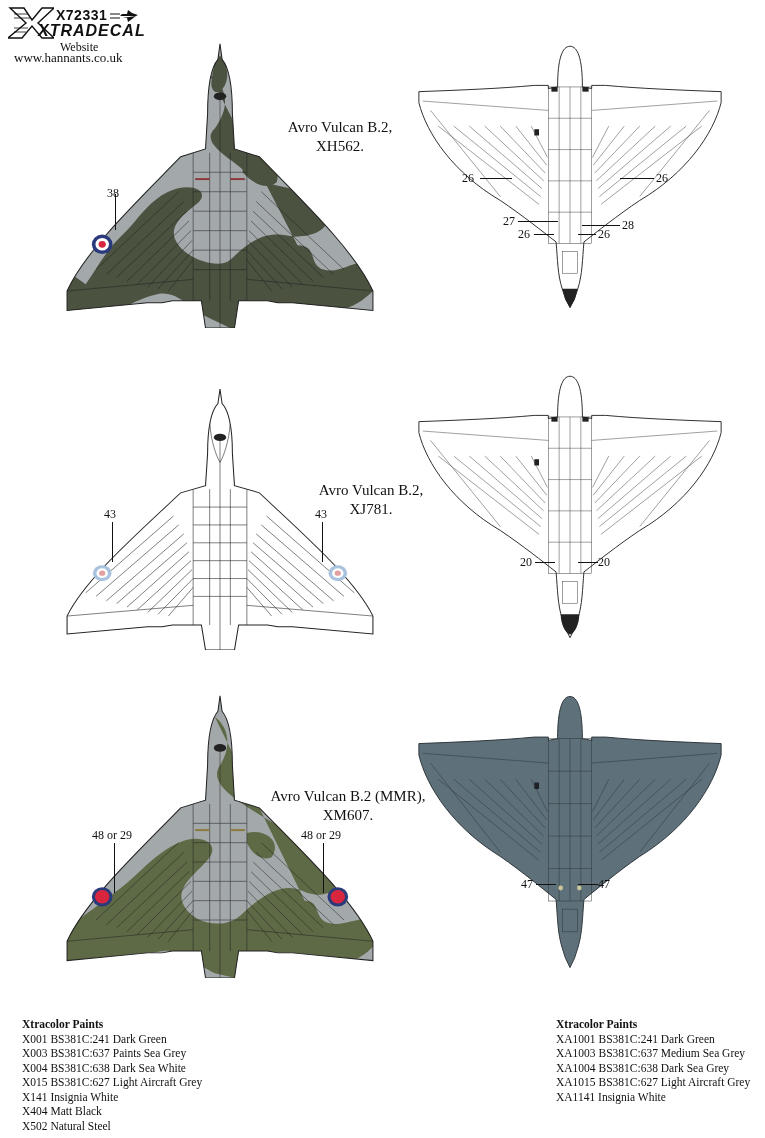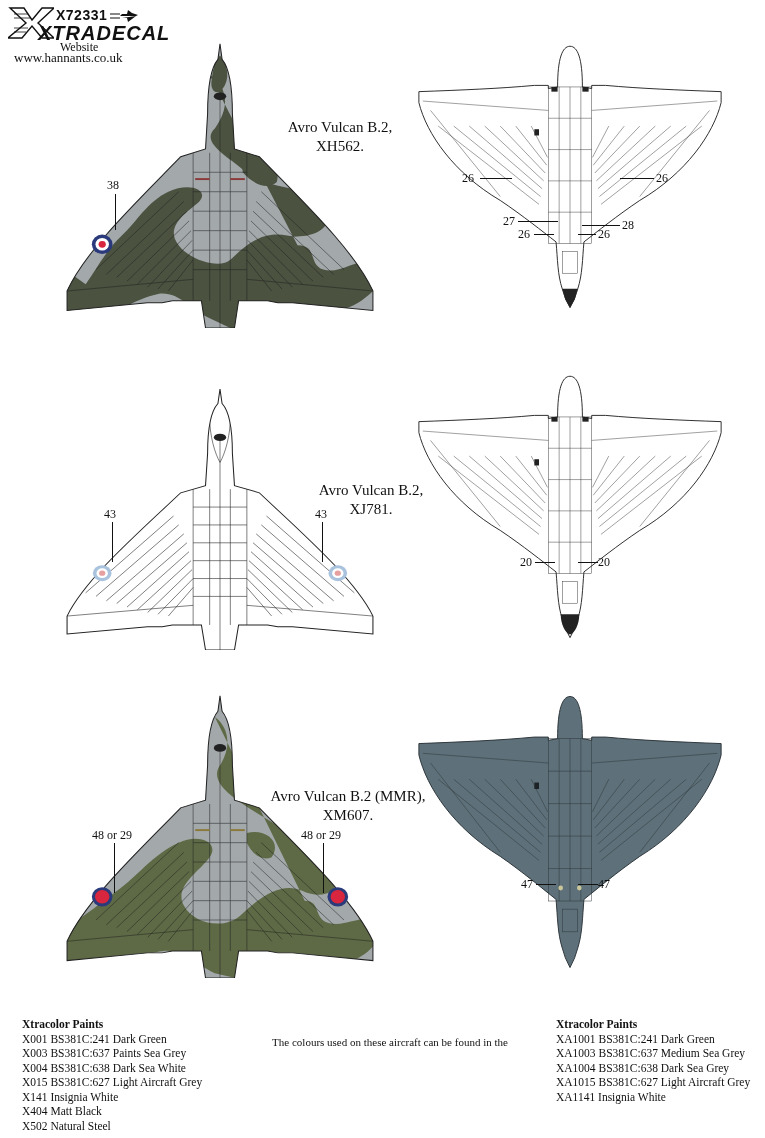--- a/index.html
+++ b/index.html
@@ -11,21 +11,21 @@
     
     .logo { left: 8px; top: 4px; width: 160px; height: 60px; }
     .logo-code {
       position: absolute; left: 48px; top: 3px;
       font-family: "Liberation Sans", sans-serif; font-weight: bold; font-size: 14px;
       letter-spacing: 0.5px; color: #111;
     }
     .logo-brand {
       position: absolute; left: 30px; top: 18px;
       font-family: "Liberation Sans", sans-serif; font-weight: bold; font-style: italic;
-      font-size: 20px; letter-spacing: 1px; color: #111;
+      font-size: 16px; letter-spacing: 1px; color: #111;
     }
     .logo-web { position: absolute; left: 52px; top: 36px; font-size: 12px; }
     .logo-url { position: absolute; left: 6px; top: 46px; font-size: 13px; }
 
     .caption { text-align: center; font-size: 15px; line-height: 19px; }
     .callout { font-size: 12px; }
 
     .paints-list { font-size: 11.5px; line-height: 14.5px; }
     .paints-list .hdr { font-weight: bold; }
     .paints-center { font-size: 11px; line-height: 14px; text-align: center; }
@@ -92,21 +92,21 @@
     <rect x="126" y="146" width="14" height="2" fill="#8b3a3a"></rect>
     <rect x="160" y="146" width="14" height="2" fill="#8b3a3a"></rect>
     <ellipse cx="150" cy="62" rx="6" ry="4" fill="#222"></ellipse>
     <g>
       <circle cx="36" cy="214" r="10" fill="#2b3a7a"></circle>
       <circle cx="36" cy="214" r="6.5" fill="#fff"></circle>
       <circle cx="36" cy="214" r="3.5" fill="#d7263d"></circle>
     </g>
   </svg>
 </div>
-<span class="abs callout" style="left:107px;top:178px">38</span>
+<span class="abs callout" style="left:107px;top:186px">38</span>
 <div class="abs" style="left:115px;top:194px;width:1px;height:36px;background:#111"></div>
 
 <div class="abs caption" style="left:270px;top:118px;width:140px">
   <div>Avro Vulcan B.2,</div>
   <div>XH562.</div>
 </div>
 
 <div class="abs" style="left:415px;top:40px;width:310px;height:270px">
   <svg width="310" height="270" viewBox="-50 0 400 345" preserveAspectRatio="none">
     <use href="#lowerOutline" fill="#fff" stroke="#222" stroke-width="1.2"></use>
@@ -295,21 +295,20 @@
   <div>X001 BS381C:241 Dark Green</div>
   <div>X003 BS381C:637 Paints Sea Grey</div>
   <div>X004 BS381C:638 Dark Sea White</div>
   <div>X015 BS381C:627 Light Aircraft Grey</div>
   <div>X141 Insignia White</div>
   <div>X404 Matt Black</div>
   <div>X502 Natural Steel</div>
 </div>
 
 <div class="abs paints-center" style="left:240px;top:1035px;width:300px">
-  <div>The colours used on these aircraft can be found in the</div>
 </div>
 
 <div class="abs paints-list" style="left:556px;top:1017px">
   <div class="hdr">Xtracolor Paints</div>
   <div>XA1001 BS381C:241 Dark Green</div>
   <div>XA1003 BS381C:637 Medium Sea Grey</div>
   <div>XA1004 BS381C:638 Dark Sea Grey</div>
   <div>XA1015 BS381C:627 Light Aircraft Grey</div>
   <div>XA1141 Insignia White</div>
 </div>

